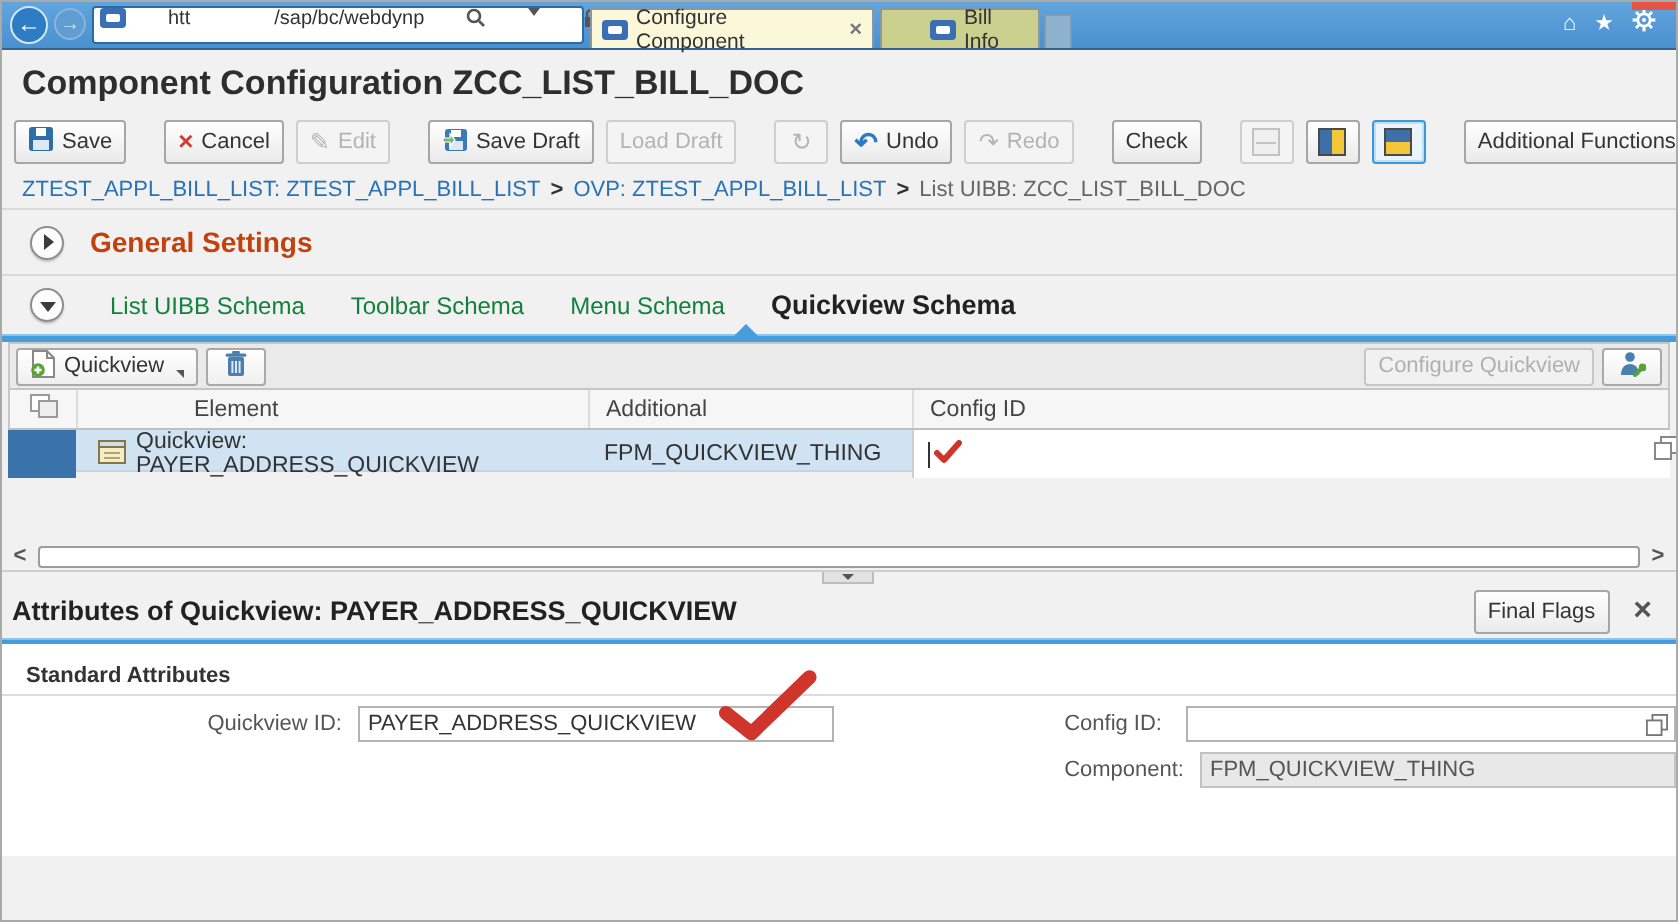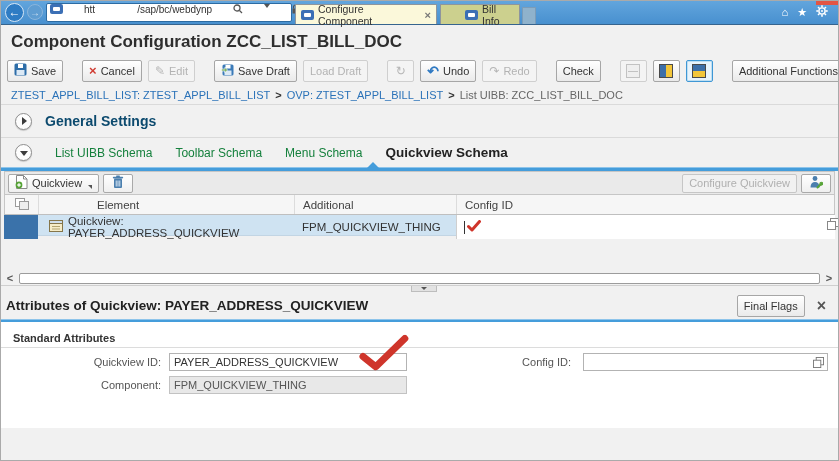--- a/index.html
+++ b/index.html
@@ -64,21 +64,21 @@
   .crumb-sep { color:#333; font-weight:bold; }
   .crumb-last { color:#666; }
 
   
   .section { height:34px; display:flex; align-items:center; gap:13px; padding-left:14px; border-bottom:1px solid #dadada; }
   .section.first { border-top:1px solid #dadada; }
   .expander { width:17px; height:17px; border-radius:50%; background:#fdfdfd; border:1px solid #8f8f8f;
               box-shadow:0 1px 1px rgba(0,0,0,.18); display:flex; align-items:center; justify-content:center; flex:none; }
   .tri-right { width:0; height:0; border-top:4px solid transparent; border-bottom:4px solid transparent; border-left:5px solid #3c3c3c; margin-left:2px; }
   .tri-down  { width:0; height:0; border-left:4px solid transparent; border-right:4px solid transparent; border-top:5px solid #3c3c3c; margin-top:1px; }
-  .section-label { font-size:14px; font-weight:bold; color:#0c4a6e; }
+  .section-label { font-size:14px; font-weight:bold; color:#c2410c; }
 
   
   .schema-tabs { height:29px; display:flex; align-items:center; gap:13px; padding-left:14px; }
   .schema-tab { font-size:12px; color:#15803d; margin-left:10px; }
   .schema-tab.active { font-size:13.5px; font-weight:bold; color:#222; }
   .tab-underline { height:4px; background:#459ddb; border-top:1px solid #8ec4ea; position:relative; }
   .tab-pointer { position:absolute; left:366px; top:-6px; width:0; height:0;
                  border-left:6px solid transparent; border-right:6px solid transparent; border-bottom:6px solid #459ddb; }
 
   
@@ -120,21 +120,21 @@
 
   
   .attr-header { height:27px; display:flex; align-items:center; padding:0 8px 0 5px; gap:8px; }
   .attr-title { font-size:13.5px; font-weight:bold; color:#222; margin-right:auto; }
   .attr-rule { height:3px; background:#459ddb; border-top:1px solid #8ec4ea; }
   .close-x { font-size:16px; font-weight:bold; color:#555; padding:0 4px; line-height:16px; }
 
   .form { background:#fff; height:106px; padding-top:10px; position:relative; }
   .group-title { font-size:11px; font-weight:bold; color:#333; padding-left:12px; height:12px; }
   .group-rule { height:1px; background:#dcdcdc; margin-top:3px; }
-  .form-row { display:flex; align-items:center; margin-top:5px; font-size:11px; color:#555; }
+  .form-row { display:flex; align-items:center; margin-top:5px; font-size:11px; color:#555;justify-content:flex-end; }
   .lbl-l { width:160px; text-align:right; flex:none; }
   .lbl-r { width:164px; text-align:right; flex:none; }
   .fld { height:18px; border:1px solid #b3b3b3; background:#fff; font-family:inherit; font-size:11px; color:#333; padding:0 4px; }
   .fld-l { width:238px; margin-left:8px; flex:none; }
   .fld.readonly { background:#e8e8e8; border-color:#c2c2c2; color:#555; }
   .fld-r-wrap { width:245px; margin-left:12px; height:18px; border:1px solid #b3b3b3; background:#fff;
                 display:flex; align-items:center; flex:none; }
   .fld-r-wrap input { border:none; outline:none; flex:1; height:14px; font-family:inherit; font-size:11px; padding:0 3px; }
   .big-check { position:absolute; left:358px; top:14px; transform:rotate(-4deg); }
 </style>

